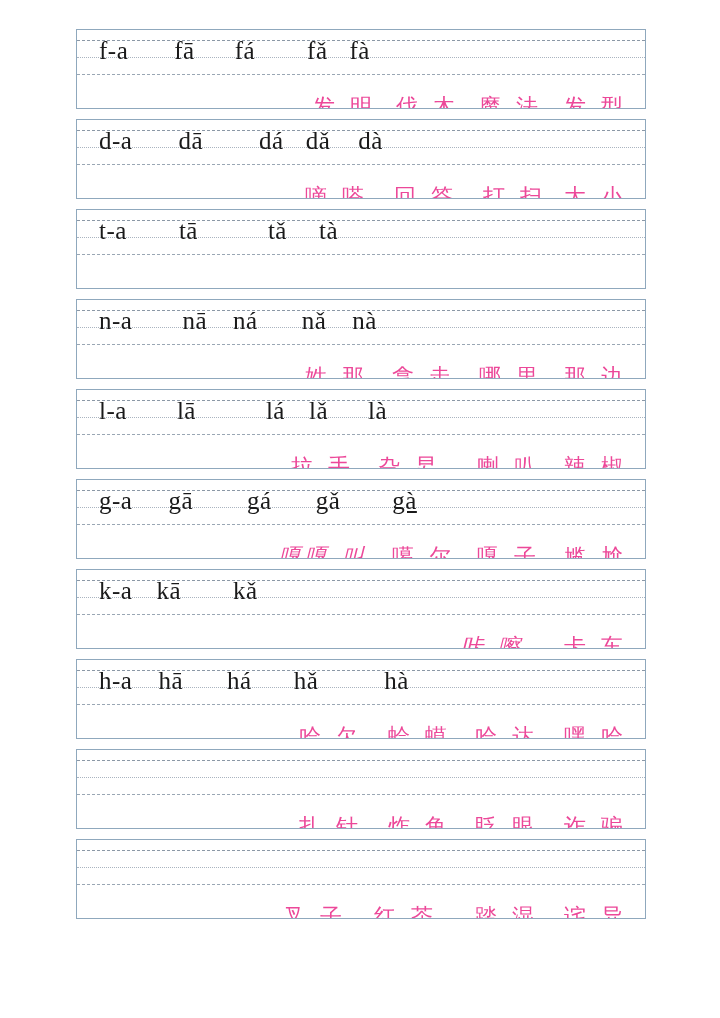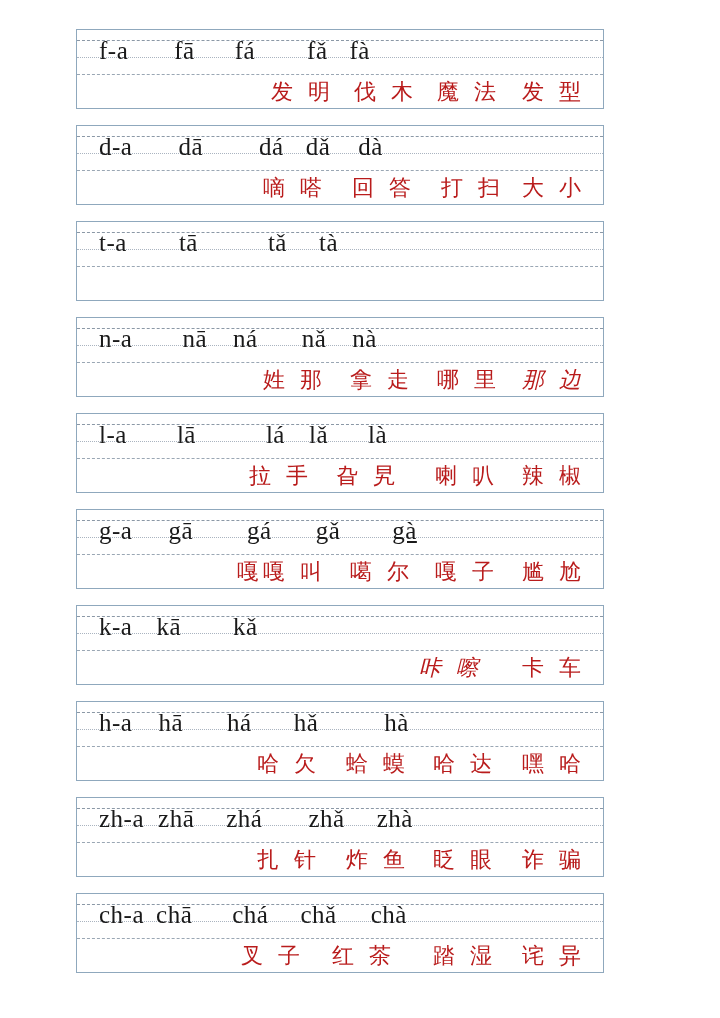--- a/index.html
+++ b/index.html
@@ -26,25 +26,25 @@
     position: absolute;
     left: 76px;
     top: 29px;
     width: 570px;
   }
 
   
   .row-box {
     position: relative;
     box-sizing: border-box;
-    width: 528px;
+    width: 570px;
     height: 80px;
     border: 1.4px solid #8fa8bd;
     background: #ffffff;
-    margin-bottom: 16px;
+    margin-bottom: 10px;
     overflow: hidden;
   }
 
   
   .guide {
     position: absolute;
     left: 0;
     right: 0;
     top: 0;
     height: 44px;
@@ -97,25 +97,25 @@
     display: flex;
     align-items: center;
     justify-content: flex-end;
     padding: 0 18px 0 22px;
     box-sizing: border-box;
   }
   .hanzi-line .word {
     font-family: "DejaVu Sans", "Liberation Sans", sans-serif;
     font-size: 22px;
     line-height: 1;
-    color: #b91c1c;
+    color: #ec4899;
     white-space: nowrap;
     letter-spacing: 4px;
     position: relative;
-    top: 1px;
+    top: 16px;
   }
 </style>
 </head>
 <body>
 
 <div id="sheet">
   <div class="rows" id="rows-container">
       <div class="row-box">
         <div class="guide">
           <div class="gl g1"></div>
@@ -179,21 +179,21 @@
           <span class="cell head">n-a</span>
           <span class="cell" style="margin-left: 50px;">nā</span>
           <span class="cell" style="margin-left: 26px;">ná</span>
           <span class="cell" style="margin-left: 44px;">nǎ</span>
           <span class="cell" style="margin-left: 26px;">nà</span>
         </div>
         <div class="hanzi-line">
           <span class="word" style="margin-left: 0px;">姓 那</span>
           <span class="word" style="margin-left: 24px;">拿 走</span>
           <span class="word" style="margin-left: 24px;">哪 里</span>
-          <span class="word" style="margin-left: 22px; font-style: italic;">那 边</span>
+          <span class="word" style="margin-left: 22px;">那 边</span>
         </div>
       </div>
       <div class="row-box">
         <div class="guide">
           <div class="gl g1"></div>
           <div class="gl g2"></div>
           <div class="gl g3"></div>
         </div>
         <div class="pinyin-line">
           <span class="cell head">l-a</span>
@@ -216,21 +216,21 @@
           <div class="gl g3"></div>
         </div>
         <div class="pinyin-line">
           <span class="cell head">g-a</span>
           <span class="cell" style="margin-left: 36px;">gā</span>
           <span class="cell" style="margin-left: 54px;">gá</span>
           <span class="cell" style="margin-left: 44px;">gǎ</span>
           <span class="cell" style="margin-left: 52px; text-decoration: underline;">gà</span>
         </div>
         <div class="hanzi-line">
-          <span class="word" style="margin-left: 0px;">嘎嘎 叫</span>
+          <span class="word" style="margin-left: 0px; font-style: italic;">嘎嘎 叫</span>
           <span class="word" style="margin-left: 24px;">噶 尔</span>
           <span class="word" style="margin-left: 22px;">嘎 子</span>
           <span class="word" style="margin-left: 24px;">尴 尬</span>
         </div>
       </div>
       <div class="row-box">
         <div class="guide">
           <div class="gl g1"></div>
           <div class="gl g2"></div>
           <div class="gl g3"></div>
@@ -264,47 +264,33 @@
           <span class="word" style="margin-left: 24px;">哈 达</span>
           <span class="word" style="margin-left: 26px;">嘿 哈</span>
         </div>
       </div>
       <div class="row-box">
         <div class="guide">
           <div class="gl g1"></div>
           <div class="gl g2"></div>
           <div class="gl g3"></div>
         </div>
-        <div class="pinyin-line">
-          <span class="cell head">zh-a</span>
-          <span class="cell" style="margin-left: 14px;">zhā</span>
-          <span class="cell" style="margin-left: 32px;">zhá</span>
-          <span class="cell" style="margin-left: 46px;">zhǎ</span>
-          <span class="cell" style="margin-left: 32px;">zhà</span>
-        </div>
         <div class="hanzi-line">
           <span class="word" style="margin-left: 0px;">扎 针</span>
           <span class="word" style="margin-left: 26px;">炸 鱼</span>
           <span class="word" style="margin-left: 24px;">眨 眼</span>
           <span class="word" style="margin-left: 26px;">诈 骗</span>
         </div>
       </div>
       <div class="row-box">
         <div class="guide">
           <div class="gl g1"></div>
           <div class="gl g2"></div>
           <div class="gl g3"></div>
         </div>
-        <div class="pinyin-line">
-          <span class="cell head">ch-a</span>
-          <span class="cell" style="margin-left: 12px;">chā</span>
-          <span class="cell" style="margin-left: 40px;">chá</span>
-          <span class="cell" style="margin-left: 32px;">chǎ</span>
-          <span class="cell" style="margin-left: 34px;">chà</span>
-        </div>
         <div class="hanzi-line">
           <span class="word" style="margin-left: 0px;">叉 子</span>
           <span class="word" style="margin-left: 28px;">红 茶</span>
           <span class="word" style="margin-left: 38px;">踏 湿</span>
           <span class="word" style="margin-left: 26px;">诧 异</span>
         </div>
       </div>
     </div>
 </div>
 

